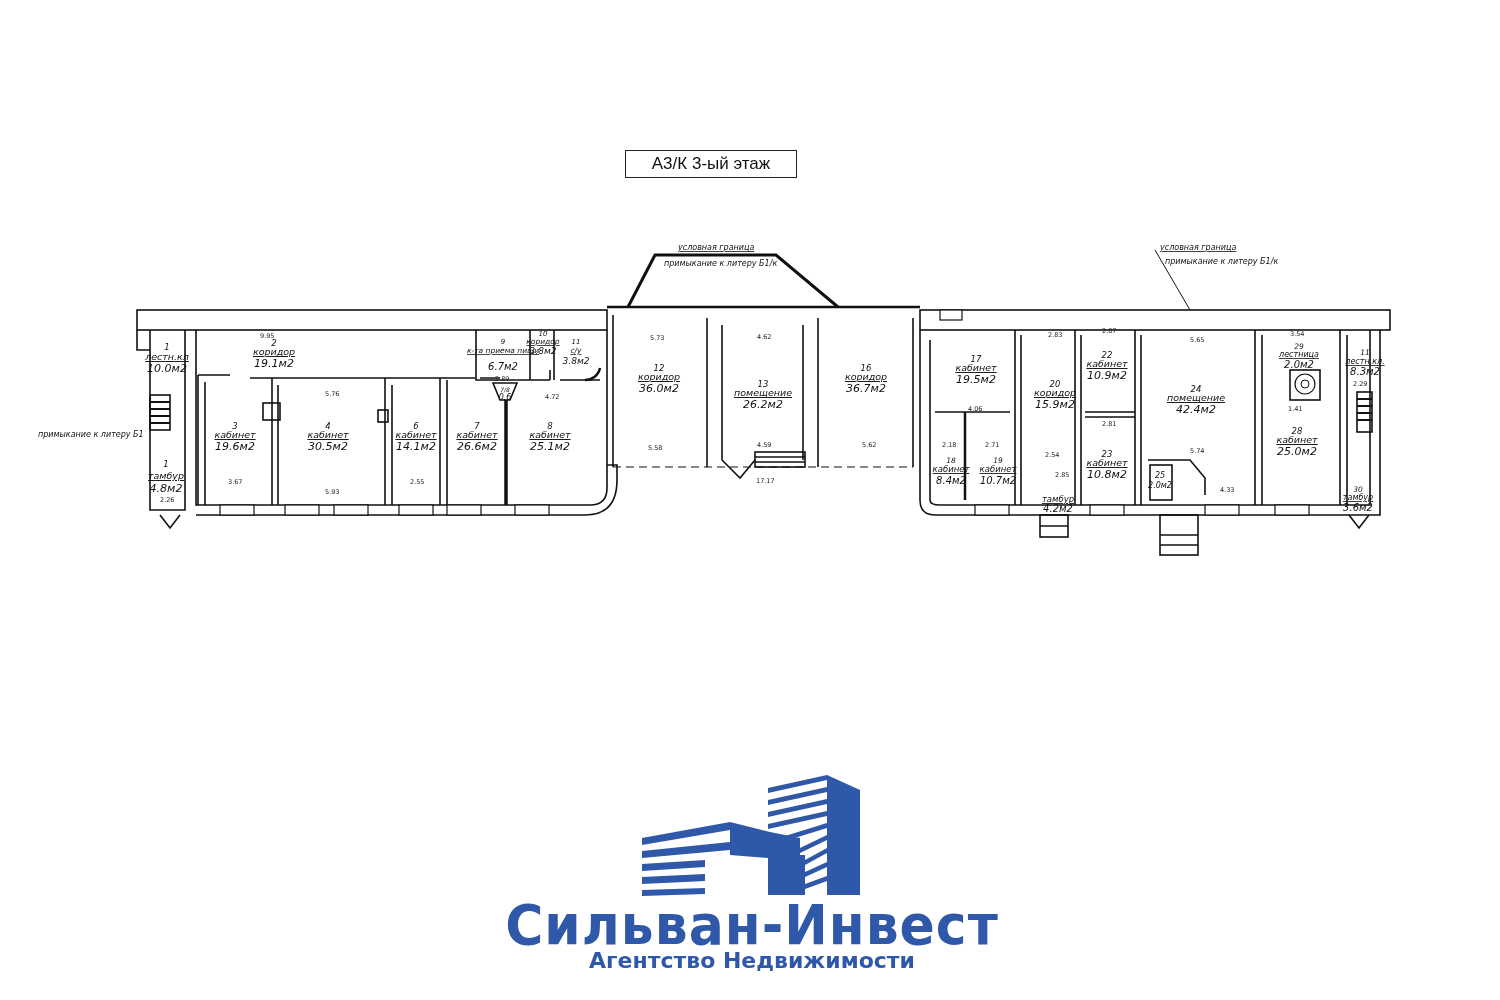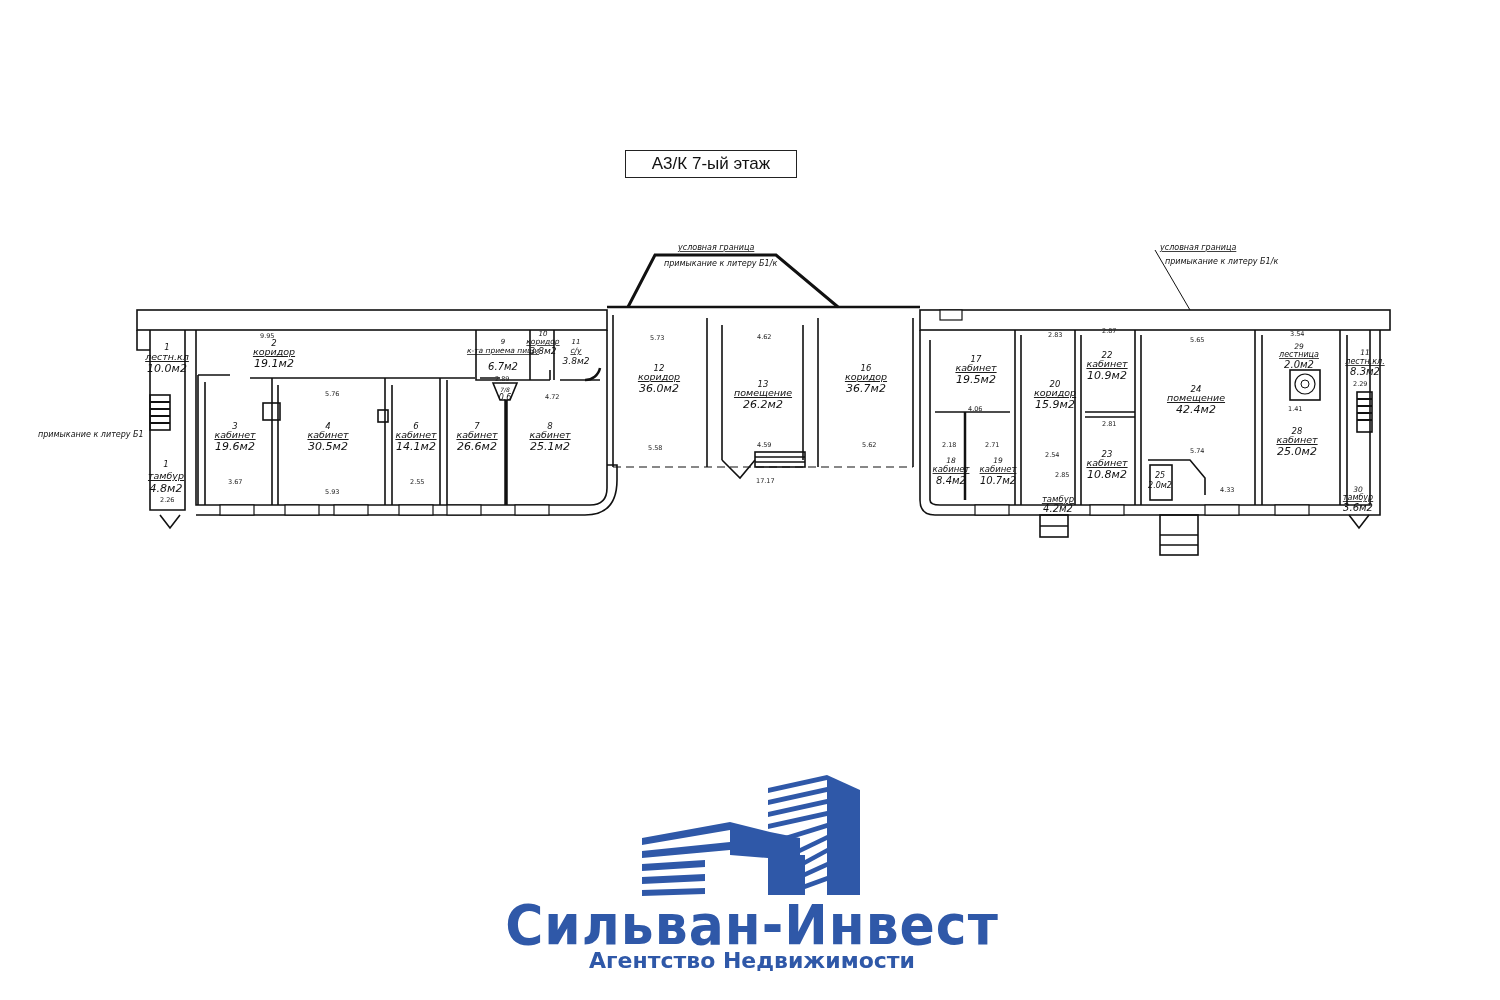--- a/index.html
+++ b/index.html
@@ -14,21 +14,21 @@
   .note{font-family:"DejaVu Sans",sans-serif;font-style:italic;font-size:8px;fill:#111;}
   .wall{fill:none;stroke:#111;stroke-width:1.6;}
   .thick{fill:none;stroke:#111;stroke-width:3;}
   .win{fill:#fff;stroke:#111;stroke-width:1.2;}
   .logo-name{position:absolute;left:497px;top:895px;width:510px;text-align:center;font-family:"DejaVu Sans",sans-serif;font-weight:bold;font-size:52px;color:#2f58a8;letter-spacing:1px;transform:scaleY(1.05);}
   .logo-sub{position:absolute;left:497px;top:948px;width:510px;text-align:center;font-family:"DejaVu Sans",sans-serif;font-weight:bold;font-size:22px;color:#2f58a8;}
 </style>
 </head>
 <body>
 
-<div class="title-box">А3/К 7-ый этаж</div>
+<div class="title-box">А3/К 3-ый этаж</div>
 
 <svg width="1500" height="1000" viewBox="0 0 1500 1000">
 
   <g>
     <polyline class="thick" points="628,307 655,255 776,255 838,307"></polyline>
     <text class="note" x="678" y="250" text-decoration="underline">условная граница</text>
     <text class="note" x="664" y="266">примыкание к литеру Б1/к</text>
   </g>
   <g>
     <polyline style="fill:none;stroke:#111;stroke-width:1" points="1155,250 1190,310"></polyline>

